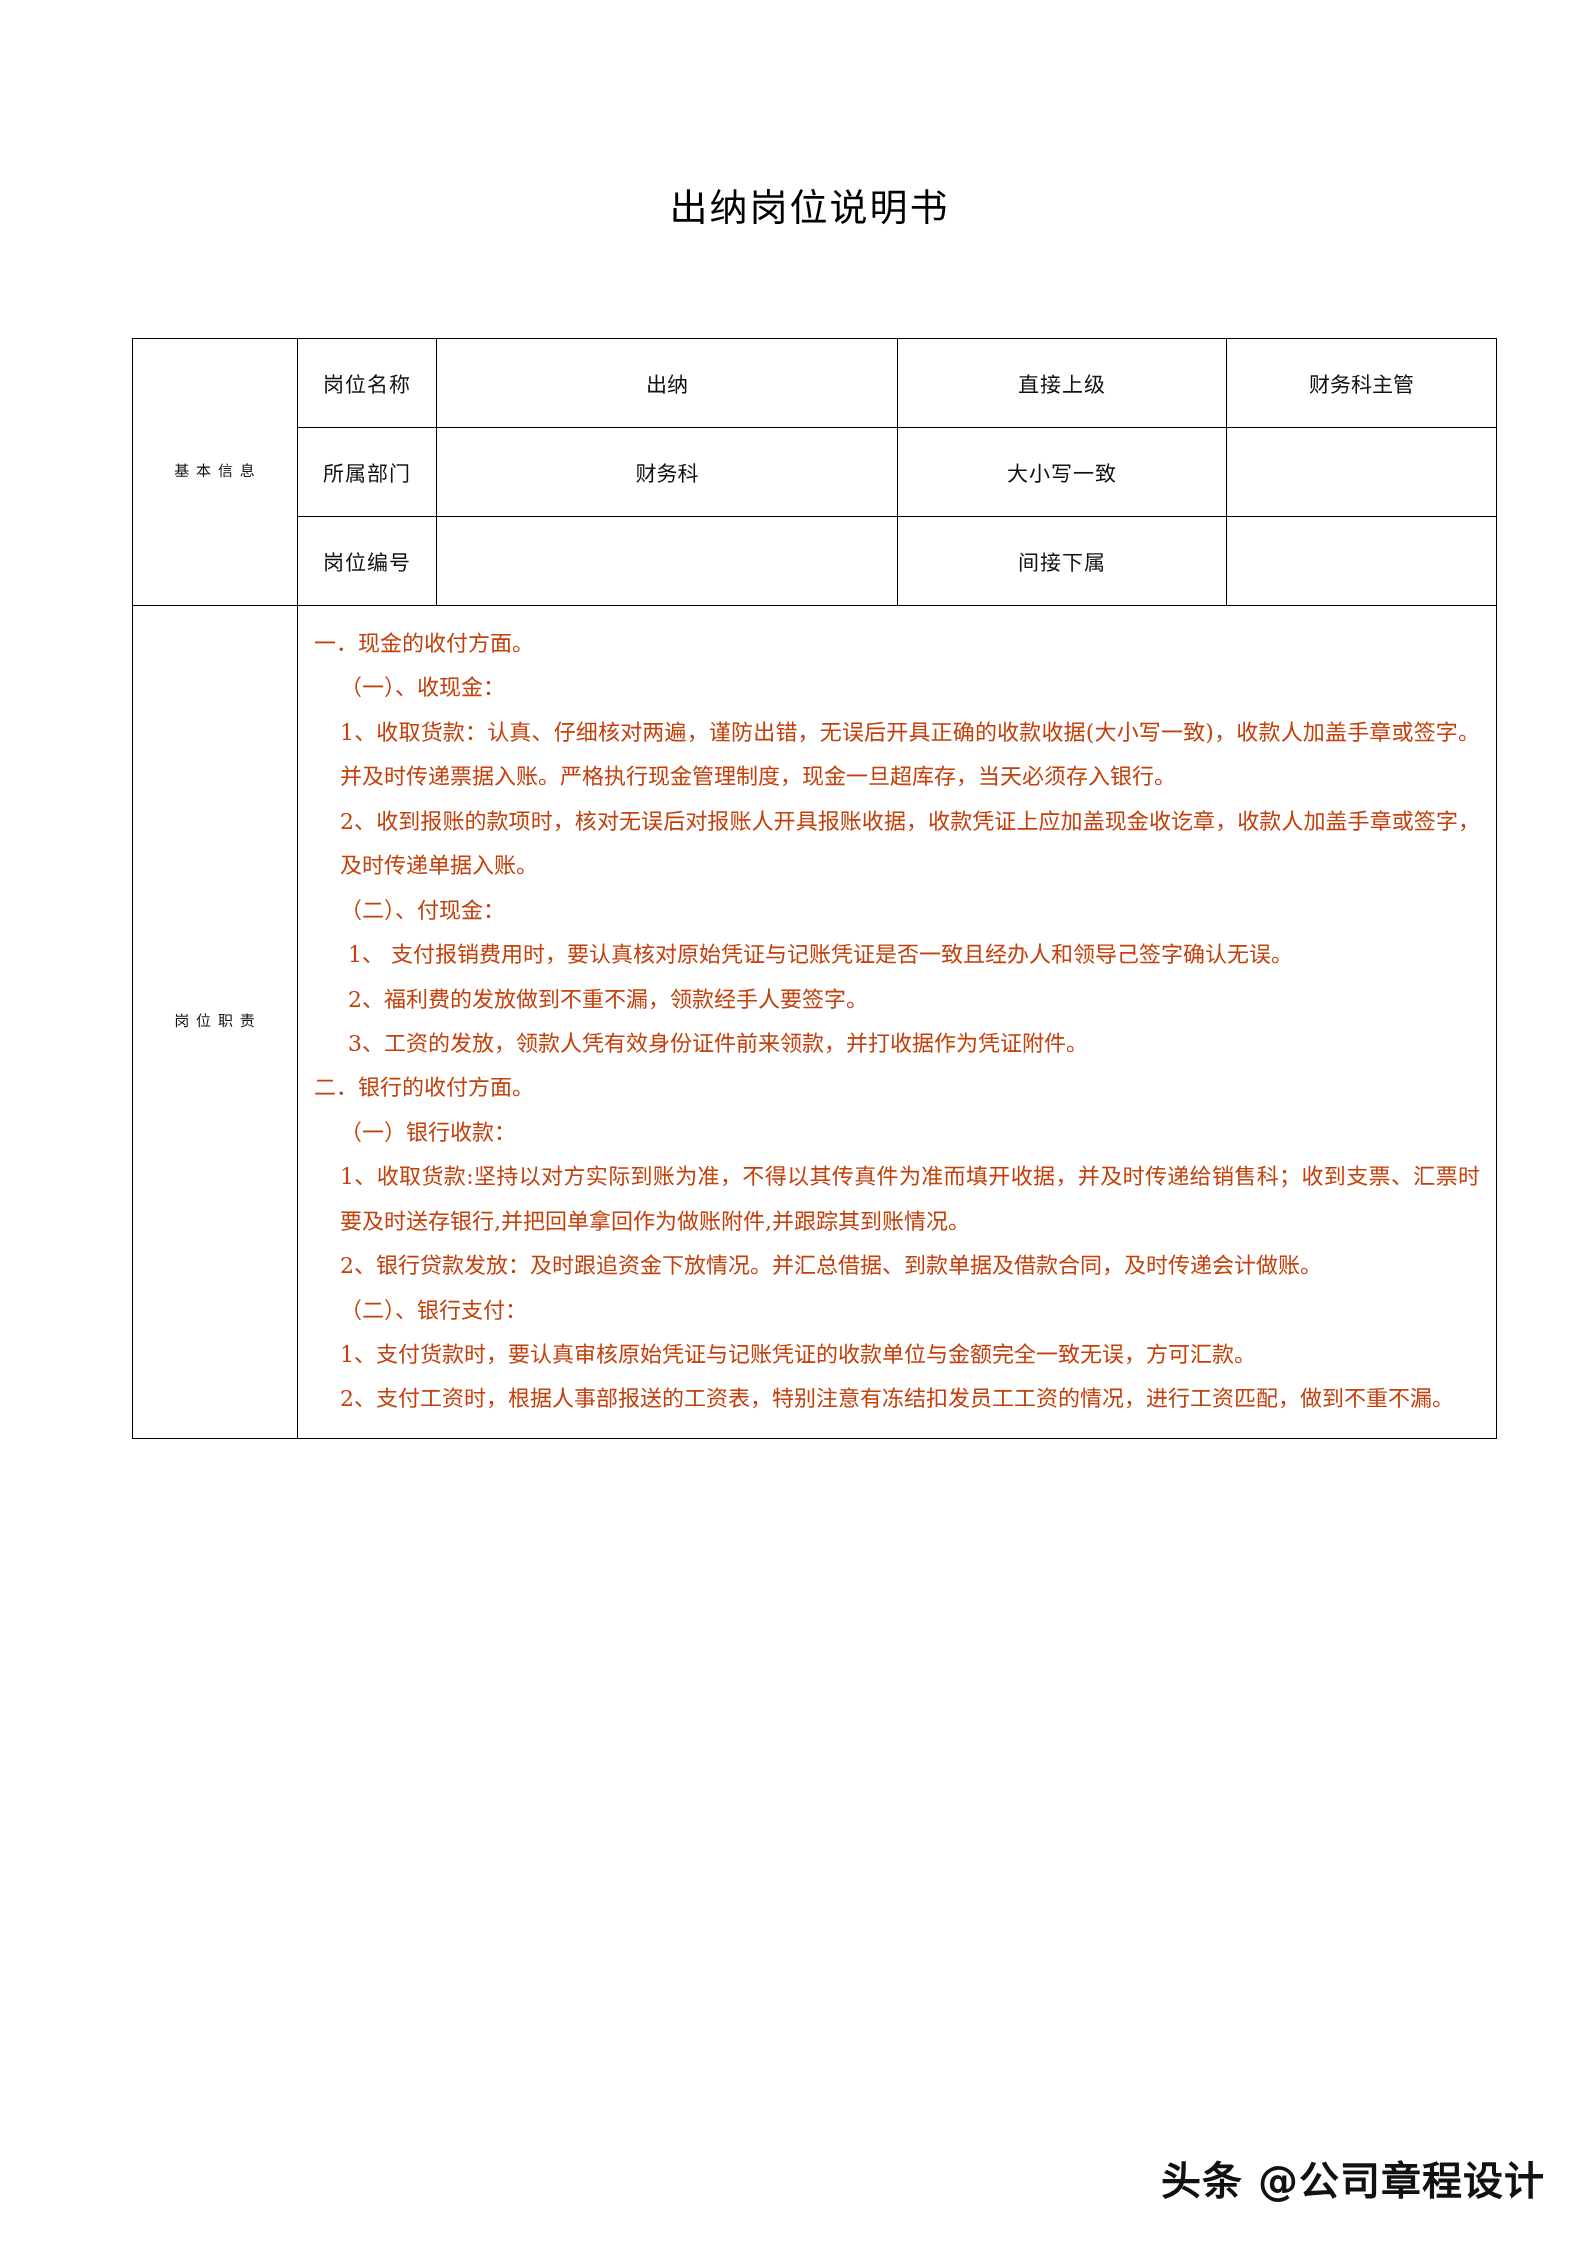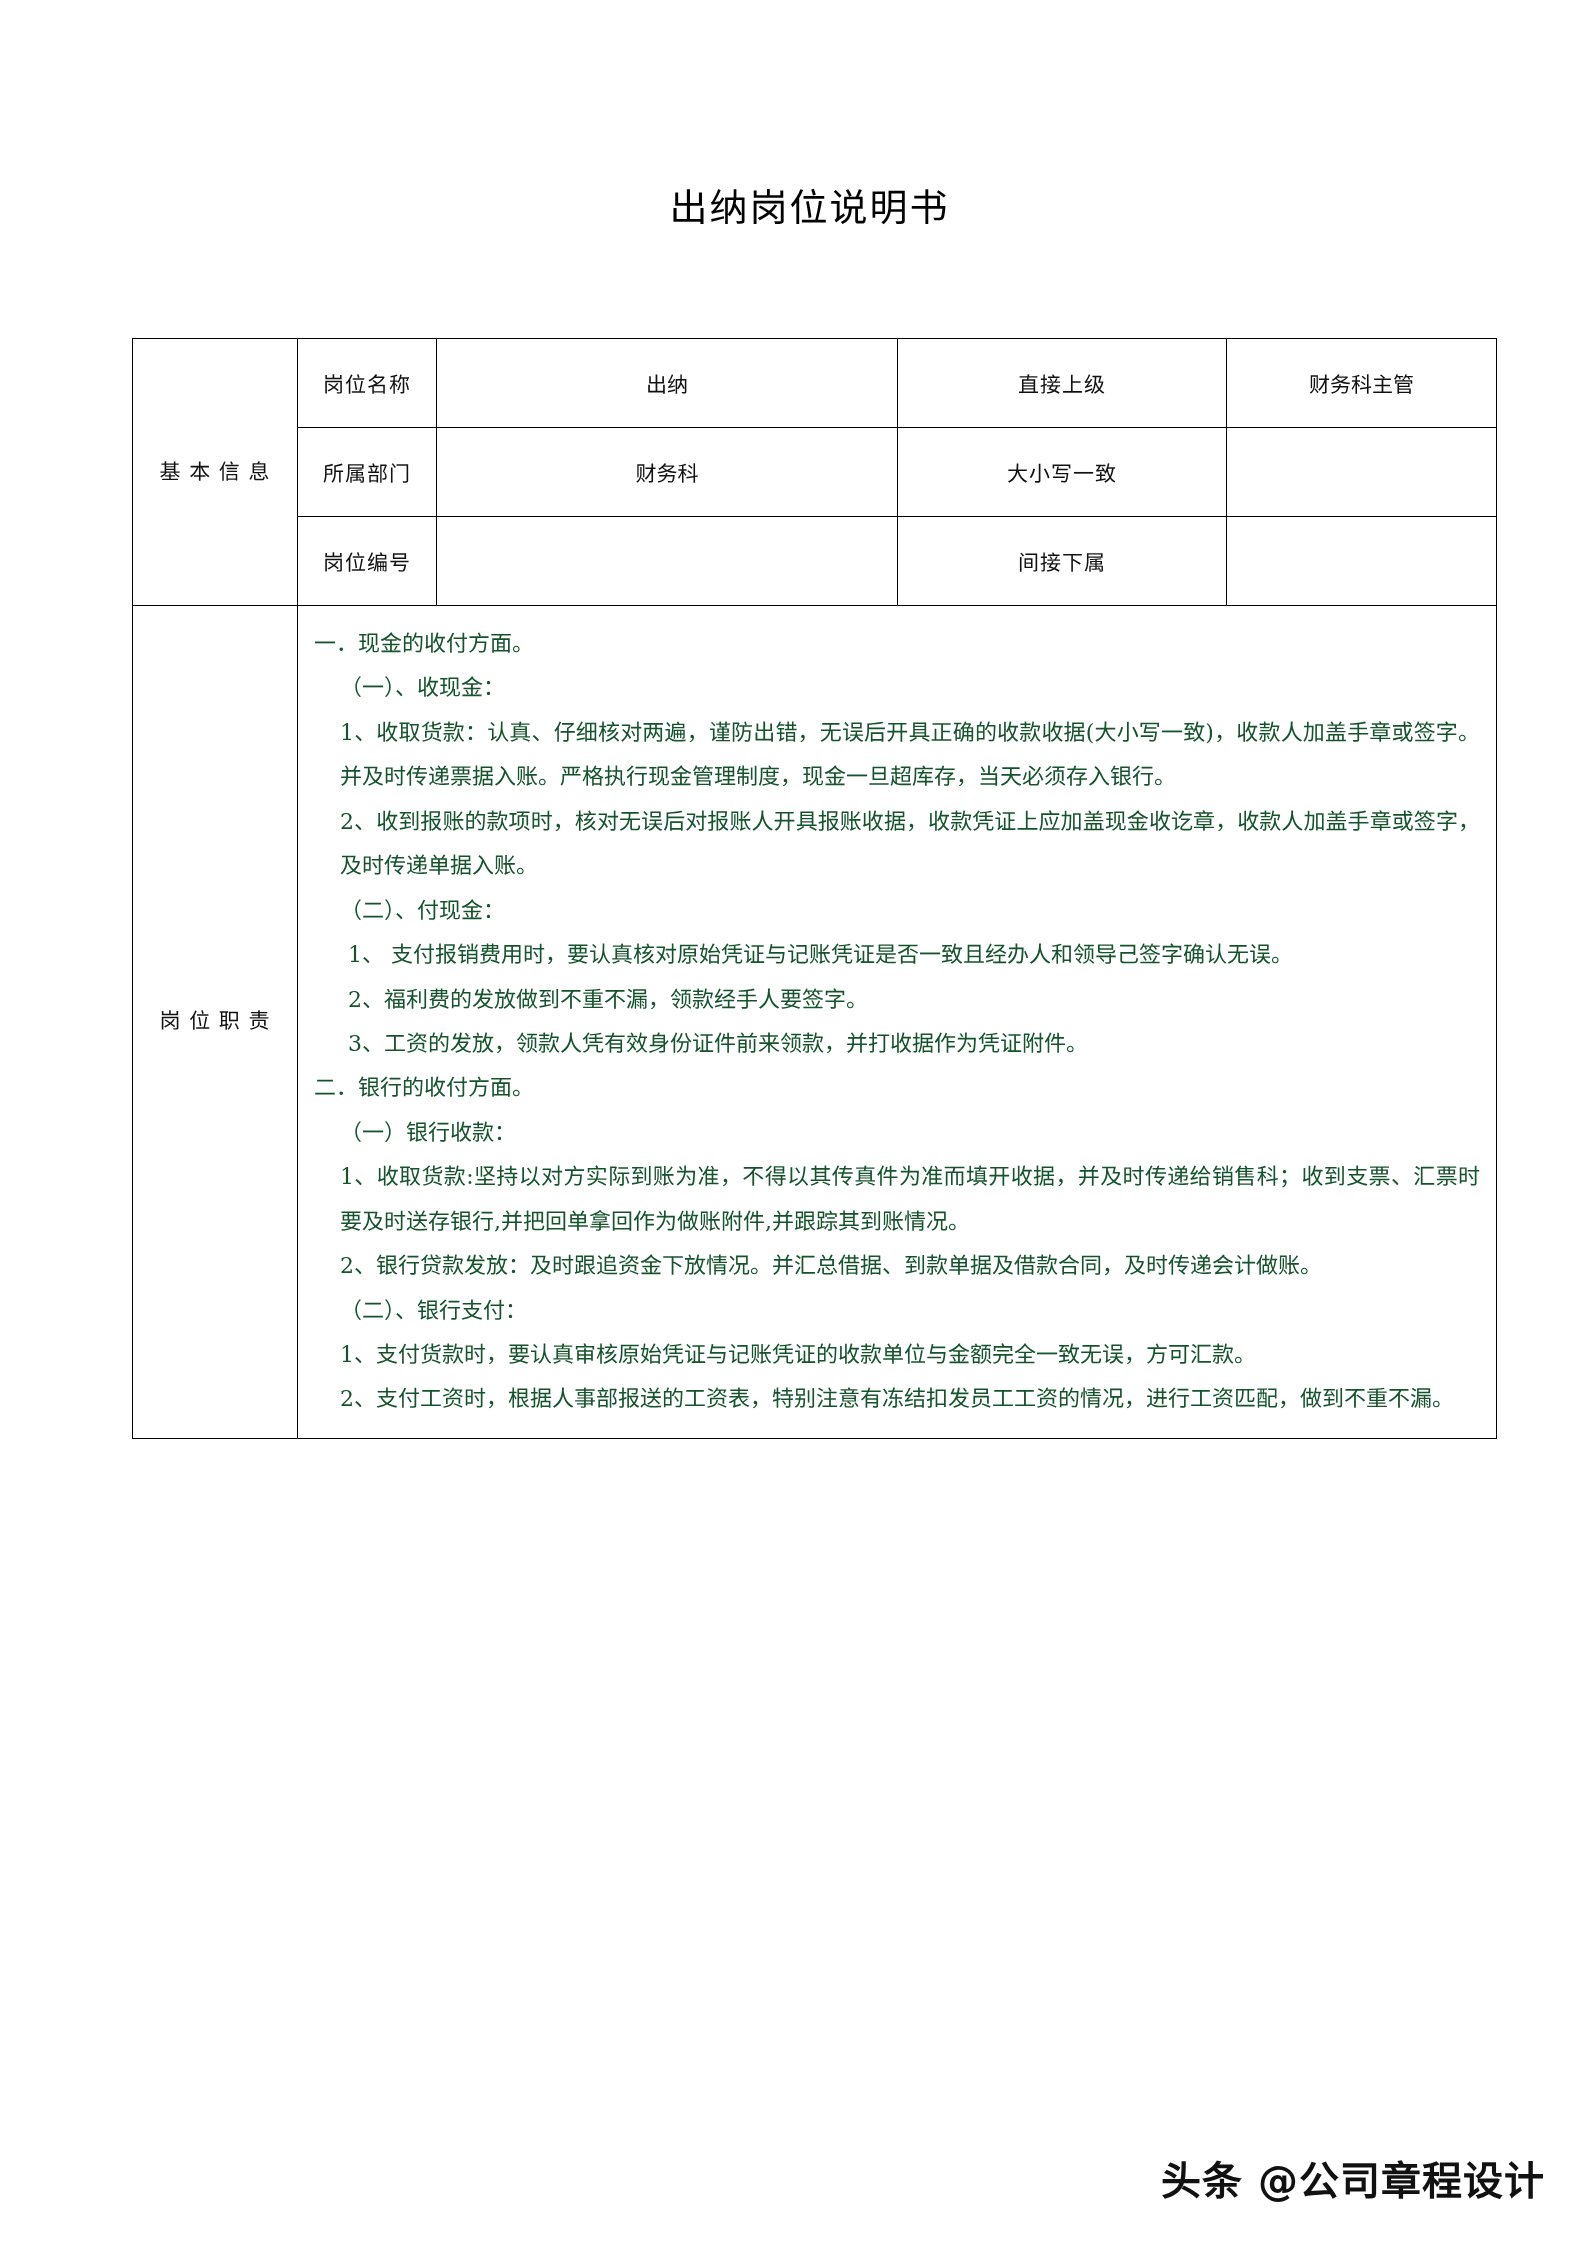--- a/index.html
+++ b/index.html
@@ -56,21 +56,21 @@
   }
 
   
   .vlabel {
     width: 132px;
     text-align: center;
     vertical-align: middle;
   }
   .vlabel-inner {
     display: inline-block;
-    font-size: 21px;
+    font-size: 15px;
     line-height: 1.95;
     letter-spacing: 1px;
     white-space: pre-line;
   }
 
   .lbl-cell {
     width: 106px;
     text-align: center;
     height: 56px;
     font-size: 21px;
@@ -95,21 +95,21 @@
   }
 
   
   .duties-cell {
     padding: 16px 26px 20px 26px;
     vertical-align: top;
   }
   .duties-body {
     font-size: 22px;
     line-height: 2.02;
-    color: #14532d;
+    color: #c2410c;
     text-align: justify;
   }
   .para {
     margin: 0;
     text-indent: 0;
   }
   .para.lvl1 { padding-left: 0px; }
   .para.lvl2 { padding-left: 26px; }
   .para.lvl3 { padding-left: 26px; }
   .para.lvl3-ind { padding-left: 34px; }

